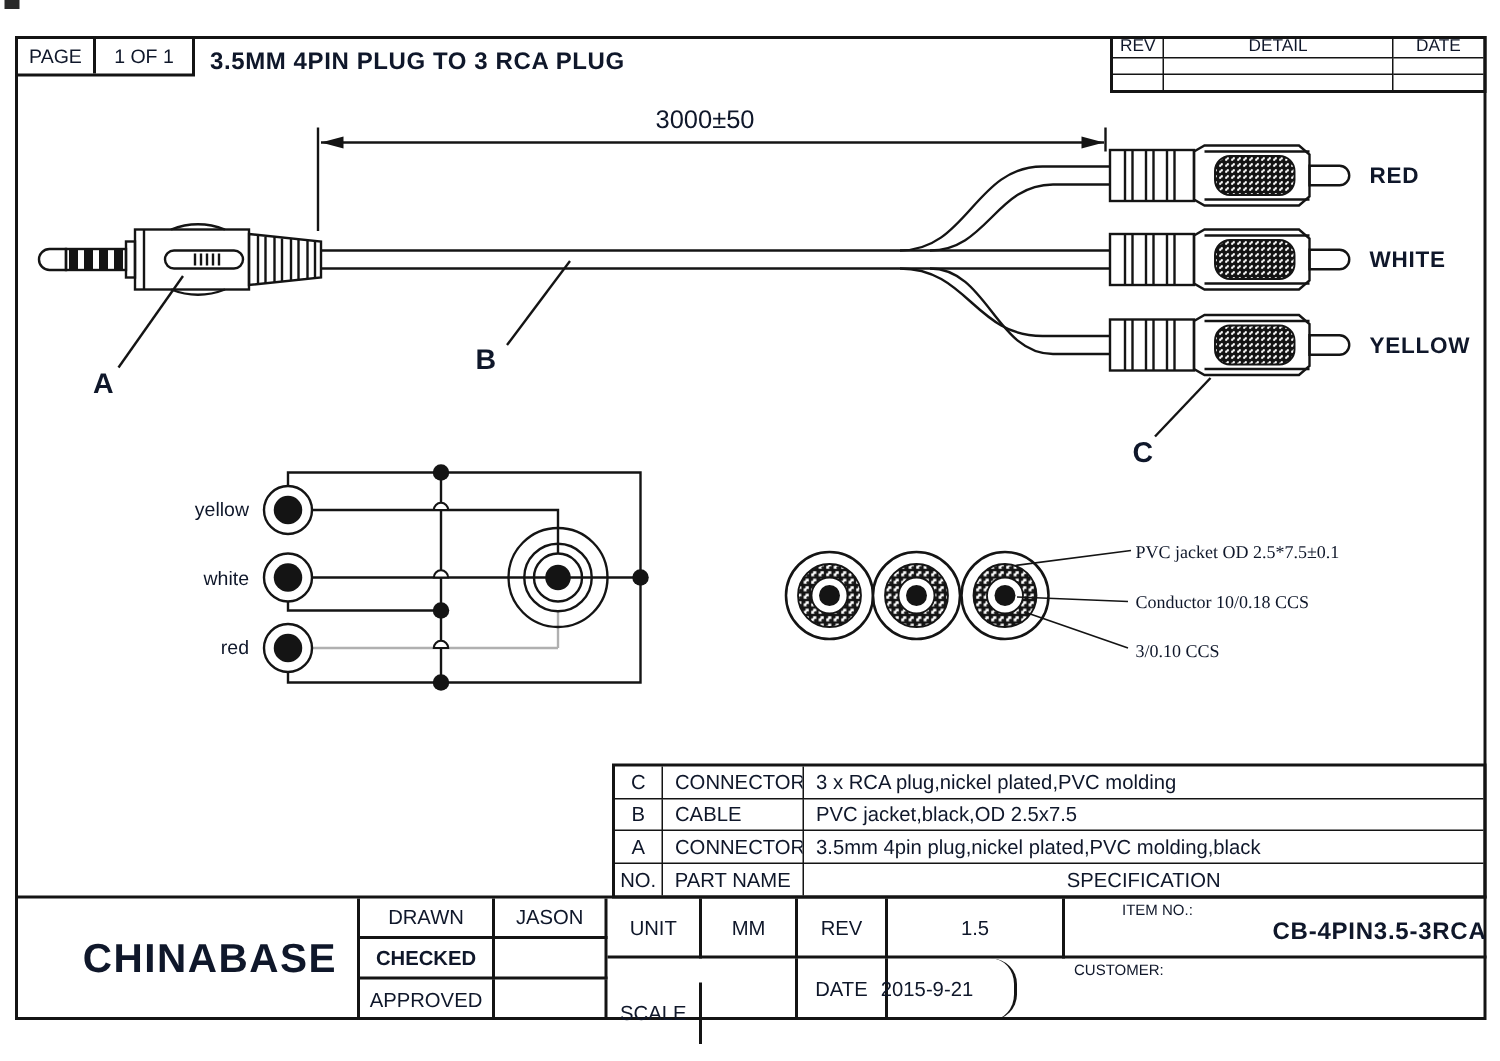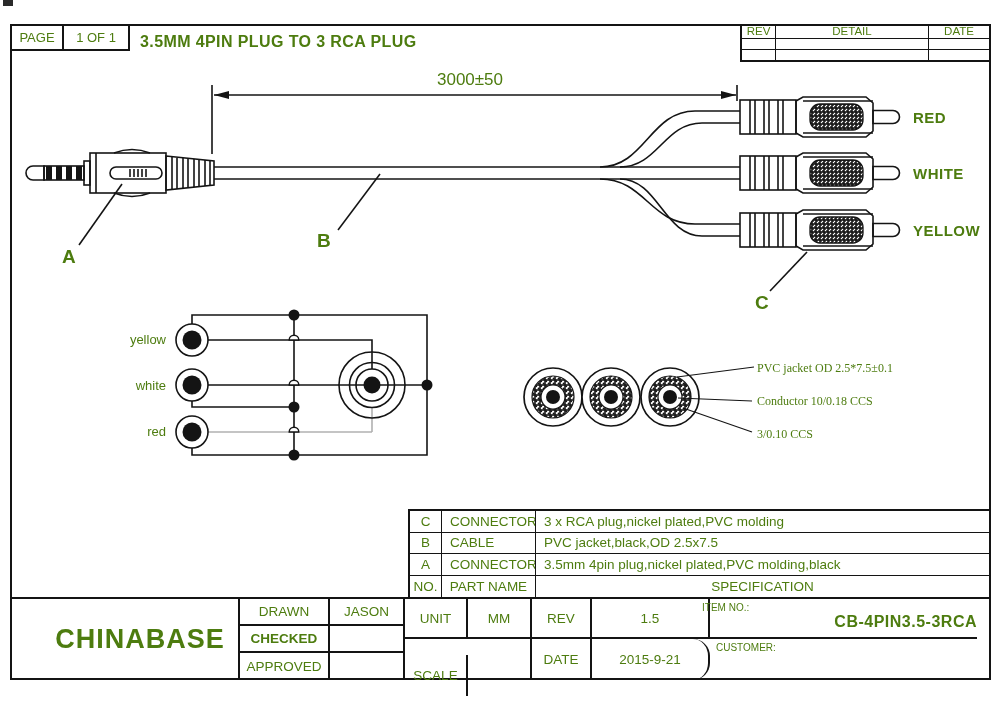--- a/index.html
+++ b/index.html
@@ -1,17 +1,17 @@
 <!DOCTYPE html>
 <html><head>
 <meta charset="utf-8">
 <style>
   html,body{margin:0;padding:0;background:#fff;}
   .sheet{position:relative;width:1000px;height:707px;background:#fff;overflow:hidden;
-         font-family:"Liberation Sans",sans-serif;color:#4d7c0f;}
+         font-family:"Liberation Sans",sans-serif;color:#0f172a;}
   .abs{position:absolute;}
   .frame{left:10px;top:24px;width:981px;height:656px;border:2px solid #141414;box-sizing:border-box;}
   .artifact{left:3px;top:0;width:10px;height:6px;background:#2a2a2a;}
 
   
   .pagebox{left:10px;top:24px;width:120px;height:27px;border:2px solid #141414;box-sizing:border-box;display:flex;}
   .pagebox .c1{width:52px;border-right:2px solid #141414;box-sizing:border-box;display:flex;align-items:center;justify-content:center;font-size:13px;}
   .pagebox .c2{flex:1;display:flex;align-items:center;justify-content:center;font-size:13px;}
   .doc-title{left:140px;top:33px;font-size:16px;font-weight:700;letter-spacing:.4px;}
 
@@ -272,22 +272,22 @@
     <div class="tb-cell br bb" style="left:320px;top:27px;width:75px;height:27px;"></div>
     <div class="tb-cell br" style="left:230px;top:54px;width:90px;height:27px;">APPROVED</div>
     <div class="tb-cell br" style="left:320px;top:54px;width:75px;height:27px;"></div>
     <div class="tb-cell br bb" style="left:395px;top:0;width:63px;height:40px;">UNIT</div>
     <div class="tb-cell br bb" style="left:458px;top:0;width:64px;height:40px;">MM</div>
     <div class="tb-cell br" style="left:395px;top:56px;width:63px;height:41px;">SCALE</div>
     <div class="tb-cell br" style="left:458px;top:40px;width:64px;height:41px;"></div>
     <div class="tb-cell br bb" style="left:522px;top:0;width:60px;height:40px;">REV</div>
     <div class="tb-cell br bb" style="left:582px;top:0;width:118px;height:40px;">1.5</div>
     <div class="tb-cell br" style="left:522px;top:40px;width:60px;height:41px;">DATE</div>
-    <div class="tb-cell br" style="left:582px;top:40px;width:118px;height:41px;border-radius:17px;">2015-9-21</div>
-    <div class="tb-cell bb item-cell" style="left:686px;top:0;width:281px;height:40px;">
+    <div class="tb-cell br" style="left:550px;top:40px;width:118px;height:41px;border-radius:17px;">2015-9-21</div>
+    <div class="tb-cell bb item-cell" style="left:700px;top:0;width:281px;height:40px;padding-left:32px;">
       <div class="mini">ITEM NO.:</div>
       <div class="item-val">CB-4PIN3.5-3RCA</div>
     </div>
     <div class="tb-cell item-cell" style="left:700px;top:40px;width:281px;height:41px;">
       <div class="mini">CUSTOMER:</div>
       <div class="item-val"></div>
     </div>
   </div>
 
 </div>

